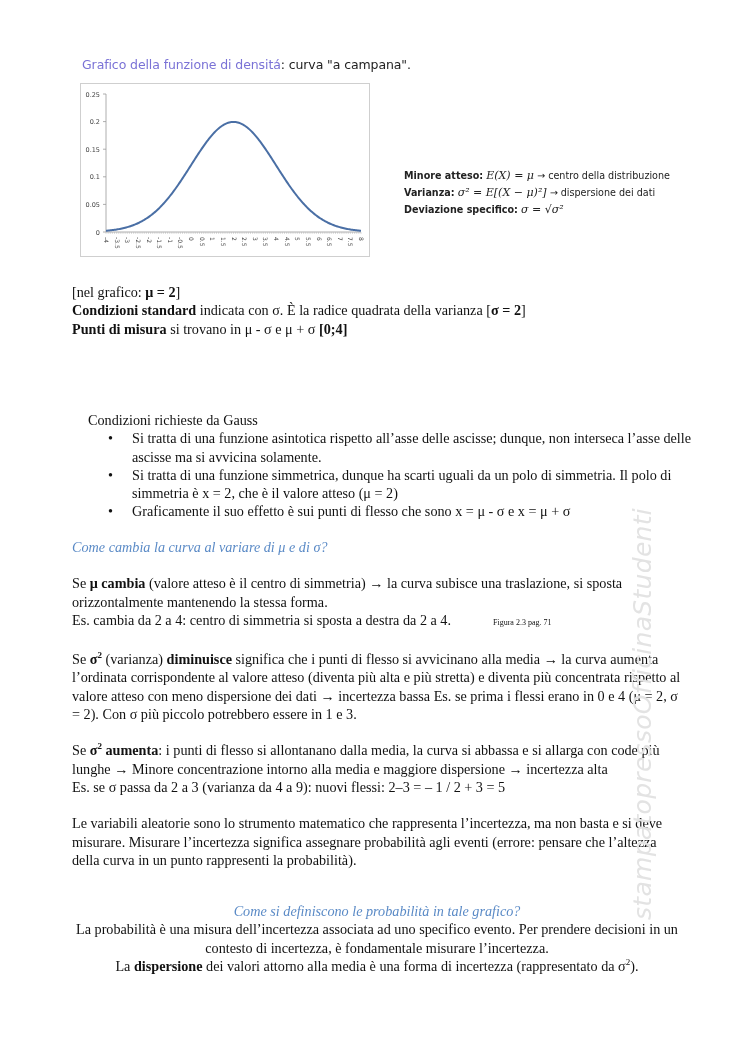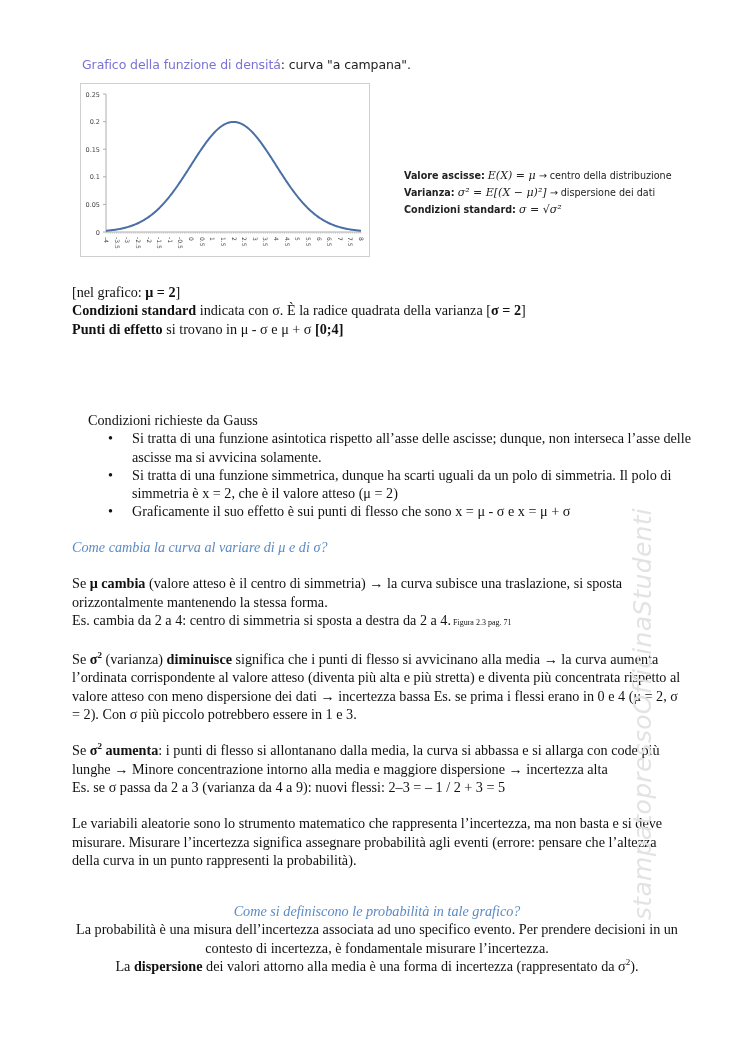--- a/index.html
+++ b/index.html
@@ -17,21 +17,21 @@
   .chart-frame svg { position: absolute; left: 0; top: 0; }
 
   .formula-box { position: absolute; left: 404px; top: 167px; font-family: "DejaVu Sans", sans-serif;
                  font-size: 9.6px; line-height: 17px; color: #222; }
   .formula-box b { font-weight: bold; }
   .formula-box .m { font-family: "DejaVu Serif", serif; font-style: italic; font-size: 11px; }
 
   .text { position: absolute; left: 72px; width: 610px; font-size: 14.2px; line-height: 18.3px; }
   .text p { margin: 0; }
   .blue-h { color: #5a8ac6; font-style: italic; font-size: 14.2px; }
-  .small { font-size: 8px; }
+  .small { font-size: 8px; margin-left: 40px; }
   ul.bul { margin: 0; padding: 0; list-style: none; }
   ul.bul li { position: relative; padding-left: 44px; }
   ul.bul li::before { content: "\2022"; position: absolute; left: 20px; top: 0; }
   sup { font-size: 9px; line-height: 0; }
 
   .watermark { position: absolute; left: 628px; top: 920px; transform-origin: 0 0; transform: rotate(-90deg);
                font-family: "DejaVu Sans", sans-serif; font-style: italic; font-size: 25px;
                color: #e3e3e3; white-space: nowrap; letter-spacing: 0.3px; }
 </style>
 </head>
@@ -204,41 +204,41 @@
         <text x="0" y="0" text-anchor="start" font-size="6" fill="#444" font-family="DejaVu Sans, sans-serif" transform="translate(246.125,153) rotate(90)">6.5</text>
         <text x="0" y="0" text-anchor="start" font-size="6" fill="#444" font-family="DejaVu Sans, sans-serif" transform="translate(256.75,153) rotate(90)">7</text>
         <text x="0" y="0" text-anchor="start" font-size="6" fill="#444" font-family="DejaVu Sans, sans-serif" transform="translate(267.375,153) rotate(90)">7.5</text>
         <text x="0" y="0" text-anchor="start" font-size="6" fill="#444" font-family="DejaVu Sans, sans-serif" transform="translate(278,153) rotate(90)">8</text>
         <path d="M25.00 146.78L26.06 146.68L27.13 146.58L28.19 146.47L29.25 146.36L30.31 146.23L31.37 146.10L32.44 145.96L33.50 145.82L34.56 145.66L35.63 145.49L36.69 145.31L37.75 145.12L38.81 144.92L39.88 144.71L40.94 144.49L42.00 144.25L43.06 144.00L44.13 143.74L45.19 143.46L46.25 143.16L47.31 142.85L48.38 142.52L49.44 142.18L50.50 141.82L51.56 141.44L52.63 141.04L53.69 140.62L54.75 140.18L55.81 139.72L56.88 139.24L57.94 138.74L59.00 138.21L60.06 137.66L61.13 137.08L62.19 136.49L63.25 135.86L64.31 135.21L65.38 134.53L66.44 133.83L67.50 133.10L68.56 132.34L69.63 131.55L70.69 130.74L71.75 129.89L72.81 129.01L73.88 128.11L74.94 127.18L76.00 126.21L77.06 125.21L78.13 124.19L79.19 123.13L80.25 122.04L81.31 120.92L82.38 119.77L83.44 118.60L84.50 117.39L85.56 116.15L86.63 114.88L87.69 113.58L88.75 112.25L89.81 110.90L90.88 109.52L91.94 108.11L93.00 106.68L94.06 105.22L95.12 103.73L96.19 102.23L97.25 100.70L98.31 99.16L99.38 97.59L100.44 96.00L101.50 94.40L102.56 92.79L103.63 91.16L104.69 89.52L105.75 87.87L106.81 86.22L107.88 84.55L108.94 82.89L110.00 81.22L111.06 79.55L112.12 77.88L113.19 76.22L114.25 74.56L115.31 72.91L116.38 71.28L117.44 69.65L118.50 68.05L119.56 66.46L120.63 64.89L121.69 63.34L122.75 61.82L123.81 60.32L124.88 58.86L125.94 57.43L127.00 56.03L128.06 54.67L129.13 53.35L130.19 52.07L131.25 50.83L132.31 49.64L133.38 48.49L134.44 47.40L135.50 46.36L136.56 45.37L137.63 44.43L138.69 43.56L139.75 42.74L140.81 41.98L141.88 41.28L142.94 40.64L144.00 40.07L145.06 39.57L146.13 39.12L147.19 38.75L148.25 38.44L149.31 38.20L150.38 38.03L151.44 37.93L152.50 37.89L153.56 37.93L154.63 38.03L155.69 38.20L156.75 38.44L157.81 38.75L158.88 39.12L159.94 39.57L161.00 40.07L162.06 40.64L163.13 41.28L164.19 41.98L165.25 42.74L166.31 43.56L167.38 44.43L168.44 45.37L169.50 46.36L170.56 47.40L171.63 48.49L172.69 49.64L173.75 50.83L174.81 52.07L175.88 53.35L176.94 54.67L178.00 56.03L179.06 57.43L180.13 58.86L181.19 60.32L182.25 61.82L183.31 63.34L184.38 64.89L185.44 66.46L186.50 68.05L187.56 69.65L188.63 71.28L189.69 72.91L190.75 74.56L191.81 76.22L192.88 77.88L193.94 79.55L195.00 81.22L196.06 82.89L197.12 84.55L198.19 86.22L199.25 87.87L200.31 89.52L201.38 91.16L202.44 92.79L203.50 94.40L204.56 96.00L205.63 97.59L206.69 99.16L207.75 100.70L208.81 102.23L209.88 103.73L210.94 105.22L212.00 106.68L213.06 108.11L214.13 109.52L215.19 110.90L216.25 112.25L217.31 113.58L218.38 114.88L219.44 116.15L220.50 117.39L221.56 118.60L222.63 119.77L223.69 120.92L224.75 122.04L225.81 123.13L226.88 124.19L227.94 125.21L229.00 126.21L230.06 127.18L231.12 128.11L232.19 129.01L233.25 129.89L234.31 130.74L235.38 131.55L236.44 132.34L237.50 133.10L238.56 133.83L239.63 134.53L240.69 135.21L241.75 135.86L242.81 136.49L243.88 137.08L244.94 137.66L246.00 138.21L247.06 138.74L248.13 139.24L249.19 139.72L250.25 140.18L251.31 140.62L252.37 141.04L253.44 141.44L254.50 141.82L255.56 142.18L256.63 142.52L257.69 142.85L258.75 143.16L259.81 143.46L260.88 143.74L261.94 144.00L263.00 144.25L264.06 144.49L265.13 144.71L266.19 144.92L267.25 145.12L268.31 145.31L269.38 145.49L270.44 145.66L271.50 145.82L272.56 145.96L273.63 146.10L274.69 146.23L275.75 146.36L276.81 146.47L277.88 146.58L278.94 146.68L280.00 146.78" fill="none" stroke="#4a6fa5" stroke-width="2"></path>
       </svg>
   </div>
 
   <div class="formula-box">
     <div>
-      <b>Valore ascisse:</b>
+      <b>Minore atteso:</b>
       <span class="m">E(X) = μ</span>
       <span>→</span>
       <span>centro della distribuzione</span>
     </div>
     <div>
       <b>Varianza:</b>
       <span class="m">σ² = E[(X − μ)²]</span>
       <span>→</span>
       <span>dispersione dei dati</span>
     </div>
     <div>
-      <b>Condizioni standard:</b>
+      <b>Deviazione specifico:</b>
       <span class="m">σ = √σ²</span>
     </div>
   </div>
 
   <div class="text" style="top:283px;">
     <p><span>[nel grafico: </span><b>μ = 2</b><span>]</span></p>
     <p><b>Condizioni standard</b><span> indicata con σ. È la radice quadrata della varianza [</span><b>σ = 2</b>]</p>
-    <p><b>Punti di effetto</b><span> si trovano in μ - σ e μ + σ </span><b>[0;4]</b></p>
+    <p><b>Punti di misura</b><span> si trovano in μ - σ e μ + σ </span><b>[0;4]</b></p>
   </div>
 
   <div class="text" style="top:411px;margin-left:16px;">
     <p>Condizioni richieste da Gauss</p>
     <ul class="bul">
       <li>Si tratta di una funzione asintotica rispetto all’asse delle ascisse; dunque, non interseca l’asse delle ascisse ma si avvicina solamente.</li>
       <li>Si tratta di una funzione simmetrica, dunque ha scarti uguali da un polo di simmetria. Il polo di simmetria è x = 2, che è il valore atteso (μ = 2)</li>
       <li>Graficamente il suo effetto è sui punti di flesso che sono x = μ - σ e x = μ + σ</li>
     </ul>
   </div>

